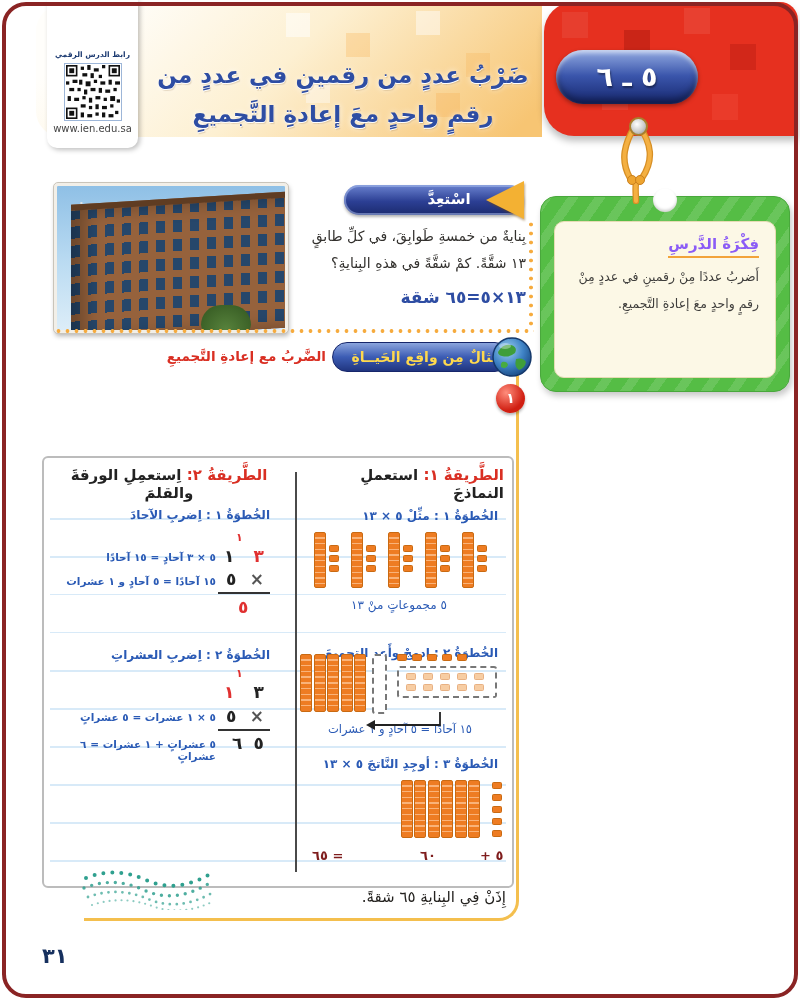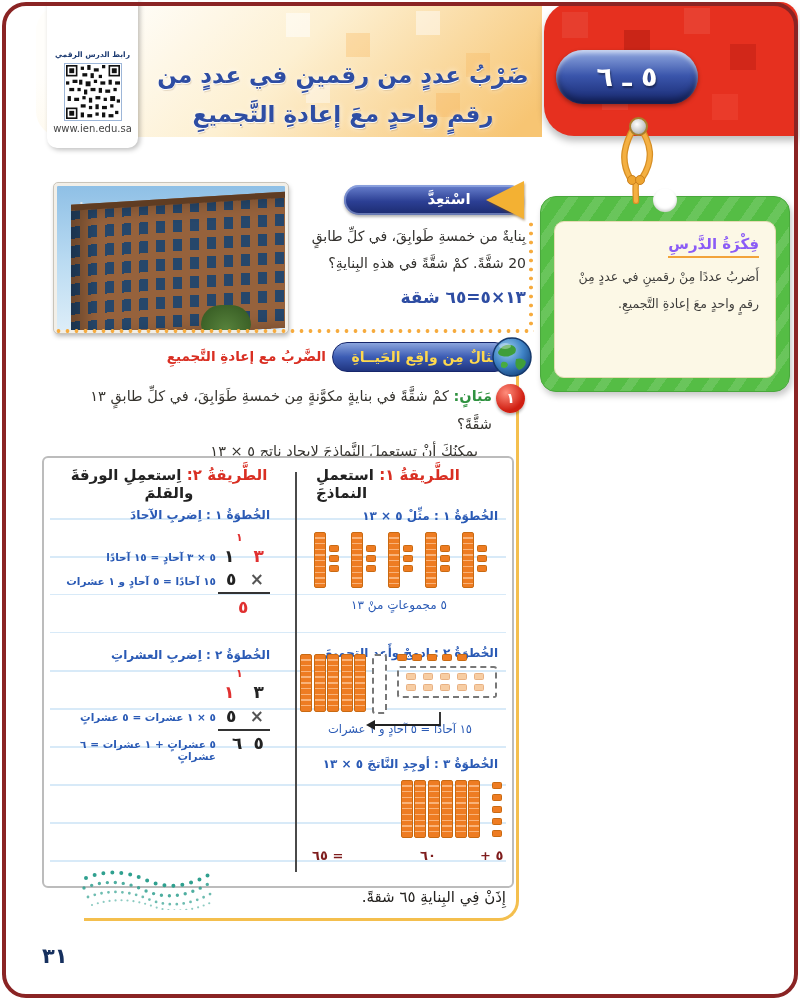--- a/index.html
+++ b/index.html
@@ -96,21 +96,21 @@
   .qlabel{color:#2f9240;font-weight:bold;}
   .q2{padding-right:14px;}
 
   
   .wtable{left:42px;top:456px;width:468px;height:428px;background:#fff;border:2px solid #bcbcbc;border-radius:6px;z-index:2;}
   .rules{position:absolute;left:6px;right:6px;top:60px;bottom:6px;
          background:repeating-linear-gradient(to bottom,#d8eaf8 0,#d8eaf8 1.5px,transparent 1.5px,transparent 38px);}
   .tdivider{position:absolute;left:251px;top:14px;width:2px;height:400px;background:#4a4a4a;}
   .mtitle{font-size:15px;font-weight:bold;color:#222;z-index:3;}
   .mtred{color:#d92f23;}
-  .m1title{left:296px;top:466px;width:208px;text-align:left;padding-left:20px;box-sizing:border-box;}
+  .m1title{left:296px;top:466px;width:208px;text-align:right;padding-left:20px;box-sizing:border-box;}
   .m2title{left:50px;top:466px;width:238px;text-align:center;}
   .steplabel{font-size:12px;font-weight:bold;color:#2a5ab5;z-index:3;}
   .m1s1{left:296px;top:509px;width:202px;text-align:right;}
   .m1s2{left:296px;top:646px;width:202px;text-align:right;}
   .m1s3{left:296px;top:757px;width:202px;text-align:right;}
   .m2s1{left:60px;top:508px;width:210px;text-align:right;}
   .m2s2{left:60px;top:648px;width:210px;text-align:right;}
   .caption{font-size:12px;font-weight:normal;color:#2a5ab5;text-align:center;z-index:3;}
   .cap1{left:296px;top:598px;width:206px;}
   .cap2{left:294px;top:722px;width:212px;font-size:11.5px;}
@@ -265,21 +265,21 @@
   <div class="abs photo">
     <div class="sky"></div>
     <div class="pole"></div>
     <div class="facade"></div>
     <div class="tree"></div>
   </div>
   <div class="abs wbanner">اسْتعِدَّ</div>
   <div class="abs warr"></div>
   <div class="abs wtext">
     <div>بِنايةٌ من خمسةِ طَوابِقَ، في كلِّ طابقٍ</div>
-    <div>20 شقَّةً. كمْ شقَّةً في هذهِ البِنايةِ؟</div>
+    <div>١٣ شقَّةً. كمْ شقَّةً في هذهِ البِنايةِ؟</div>
     <div class="wans">١٣×٥=٦٥ شقة</div>
   </div>
   <div class="abs dotv"></div>
   <div class="abs doth"></div>
 
   <div class="abs ybox"></div>
   <div class="abs epill">مثالٌ مِن واقِع الحَيــاةِ</div>
   <svg class="abs globe" width="40" height="40" viewBox="0 0 40 40">
     <defs>
       <radialGradient id="gsea" cx="38%" cy="32%" r="75%">
@@ -289,27 +289,20 @@
       </radialGradient>
     </defs>
     <circle cx="20" cy="20" r="19" fill="url(#gsea)" stroke="#14386b" stroke-width="1.5"></circle>
     <path d="M6,15 Q11,6 19,8 Q26,10 23,16 Q17,21 10,19 Q6,18 6,15 Z" fill="#3f9e3a"></path>
     <path d="M24,22 Q31,20 34,25 Q33,31 27,33 Q22,30 24,22 Z" fill="#3f9e3a"></path>
     <path d="M10,25 Q15,24 16,28 Q14,33 9,30 Q8,27 10,25 Z" fill="#48ab40"></path>
     <ellipse cx="13" cy="9" rx="6" ry="3" fill="#fff" opacity="0.35"></ellipse>
   </svg>
   <div class="abs esub">الضَّربُ مع إعادةِ التَّجميعِ</div>
   <div class="abs qbadge">١</div>
-  <div class="abs qtext">
-    <div>
-      <span class="qlabel">مَبَانٍ:</span>
-      <span>كمْ شقَّةً في بنايةٍ مكوَّنةٍ مِن خمسةِ طَوَابِقَ، في كلِّ طابقٍ ١٣ شقَّةً؟</span>
-    </div>
-    <div class="q2">يمكنُكَ أنْ تستعملَ النَّماذجَ لإيجادِ ناتجِ ٥ × ١٣</div>
-  </div>
 
   <div class="abs wtable">
     <div class="rules"></div>
     <div class="tdivider"></div>
   </div>
 
   <div class="abs mtitle m1title">
     <span class="mtred">الطَّريقةُ ١:</span>
     <span>استعملِ النماذجَ</span>
   </div>

